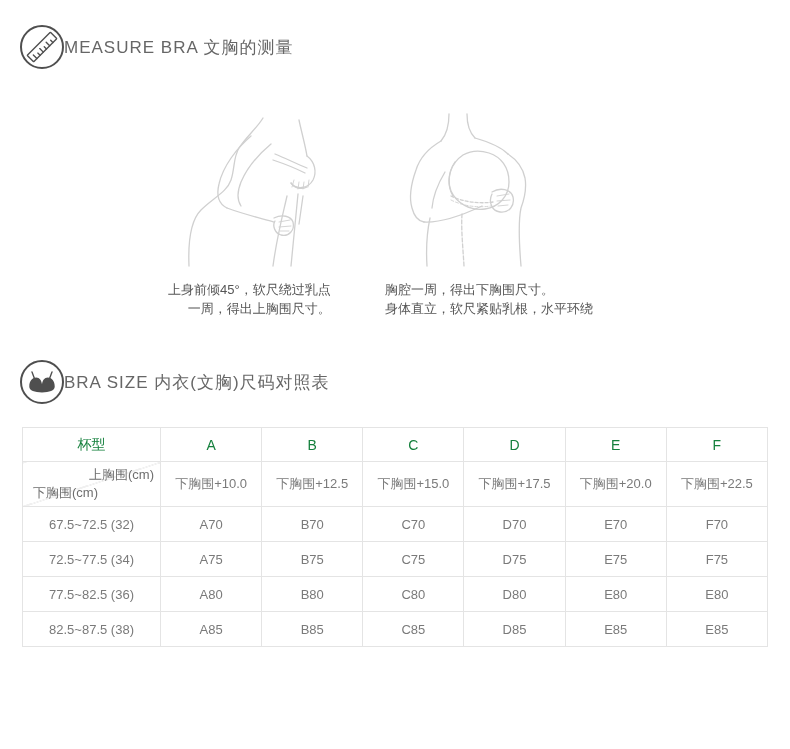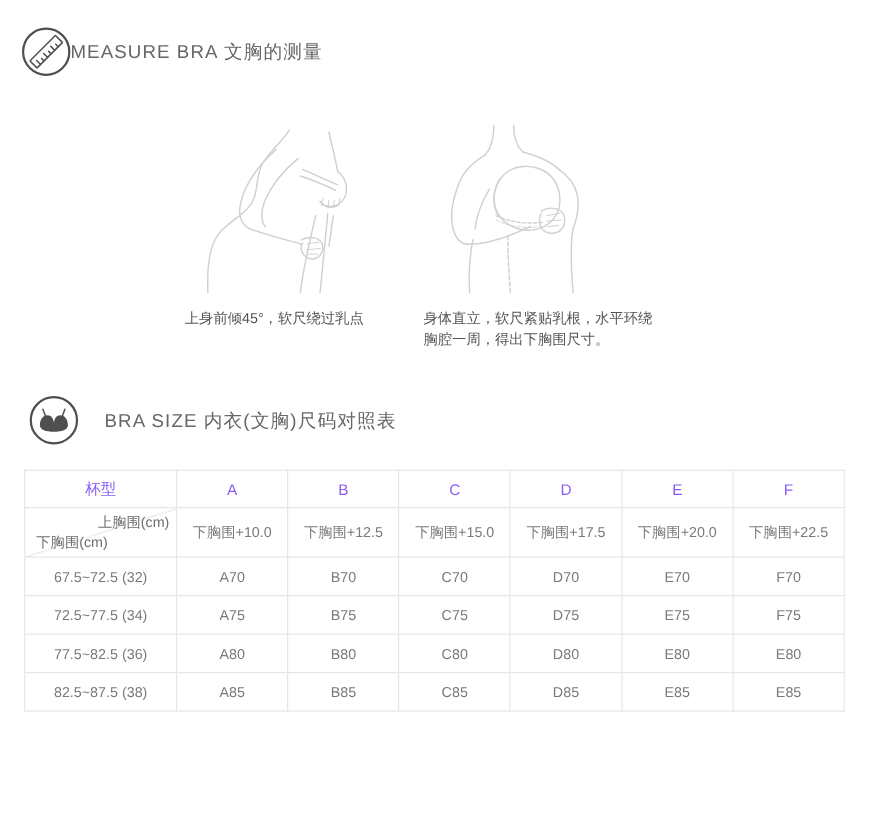--- a/index.html
+++ b/index.html
@@ -23,21 +23,21 @@
     white-space:nowrap;
   }
   table.size-table {
     position:absolute; left:22px; top:427px; width:746px;
     border-collapse:collapse; table-layout:fixed;
   }
   .size-table td {
     border:1px solid #e4e4e4; text-align:center; vertical-align:middle;
     font-size:13px; color:#7a7a7a; overflow:hidden;
   }
-  .size-table tr.hdr-row td { font-size:14px; color:#8b5cf6; }
+  .size-table tr.hdr-row td { font-size:14px; color:#15803d; }
   .size-table tr.hdr-row { height:34px; }
   .size-table tr.formula-row { height:45px; }
   .size-table tr.data-row { height:35px; }
   td.diag-cell {
     position:relative; padding:0;
     background-image:linear-gradient(to bottom right,
       transparent 49.5%, #e0e0e0 49.5%, #e0e0e0 50.4%, transparent 50.4%);
   }
   .diag-top { position:absolute; top:4px; right:6px; font-size:13px; color:#6e6e6e; }
   .diag-bottom { position:absolute; bottom:4px; left:10px; font-size:13px; color:#6e6e6e; }
@@ -120,27 +120,28 @@
     <path d="M87 82 C95 77 106 79 108 87 C110 96 104 103 95 102 C87 101 83 92 87 84"></path>
     <path d="M92 86 L104 84 M92 91 L105 90 M93 96 L103 95" stroke-width="0.9"></path>
 
     <path d="M25 108 C22 122 21 140 22 156"></path>
     <path d="M57 104 C56 120 58 138 59 156" stroke-dasharray="4 2"></path>
   </g>
 </svg>
 
 <div class="fig-caption" style="left:168px; top:280px;text-align:right;">
   <div>上身前倾45°，软尺绕过乳点</div>
+  <div>一周，得出上胸围尺寸。</div>
 </div>
 <div class="fig-caption" style="left:385px; top:280px;">
+  <div>胸腔一周，得出下胸围尺寸。</div>
   <div>身体直立，软尺紧贴乳根，水平环绕</div>
-  <div>胸腔一周，得出下胸围尺寸。</div>
-</div>
-
-<div class="section-header" style="left:27px; top:360px;gap:24px;">
+</div>
+
+<div class="section-header" style="left:20px; top:360px;">
   <span class="icon-circle">
     <svg width="40" height="40" viewBox="0 0 44 44">
       <path class="icon-stroke" d="M14 19 L11 11 M30 19 L33 11" stroke-width="2"></path>
       <path class="icon-fill" d="M8 27 C8 20 12 17 15.5 17 C19.5 17 21.5 20.5 22 24.5 C22.5 20.5 24.5 17 28.5 17 C32 17 36 20 36 27 C36 31.5 30 33.5 22 33.5 C14 33.5 8 31.5 8 27 Z"></path>
     </svg>
   </span>
   <span class="section-title">BRA SIZE  内衣(文胸)尺码对照表</span>
 </div>
 
 <table class="size-table">

